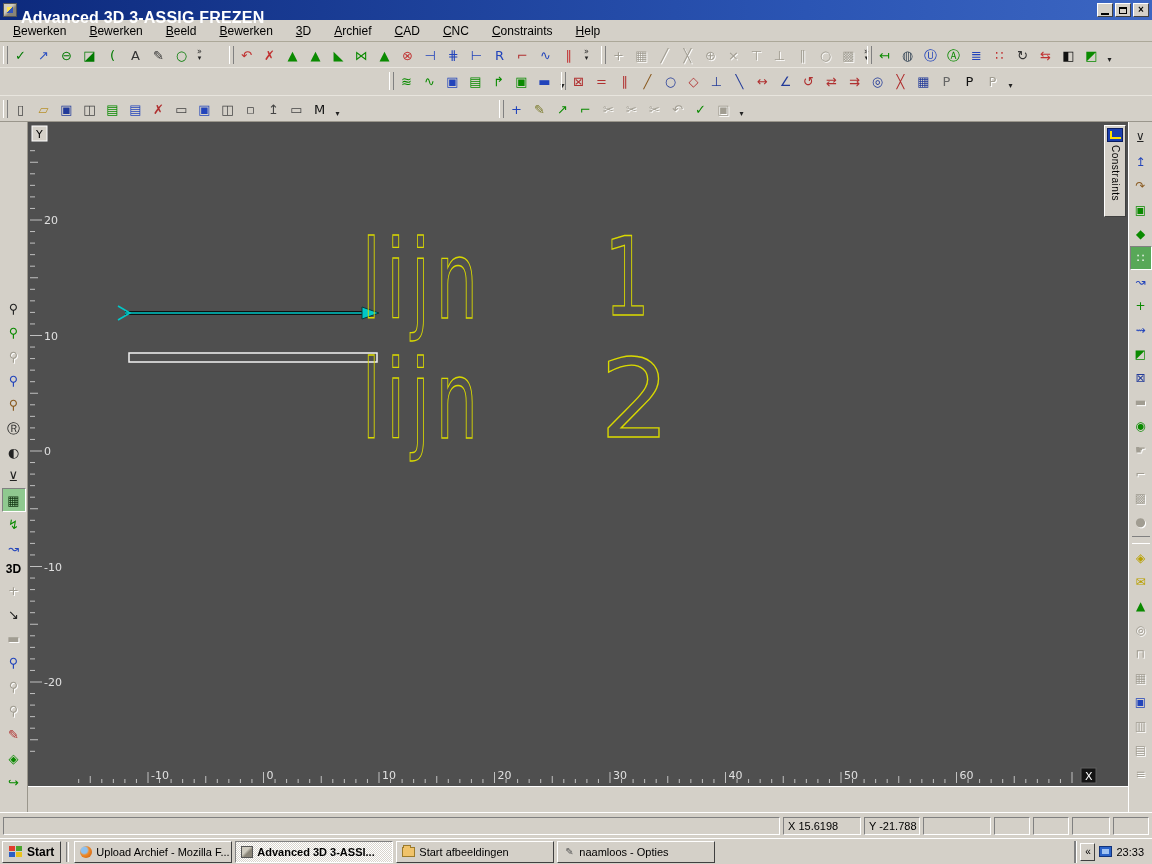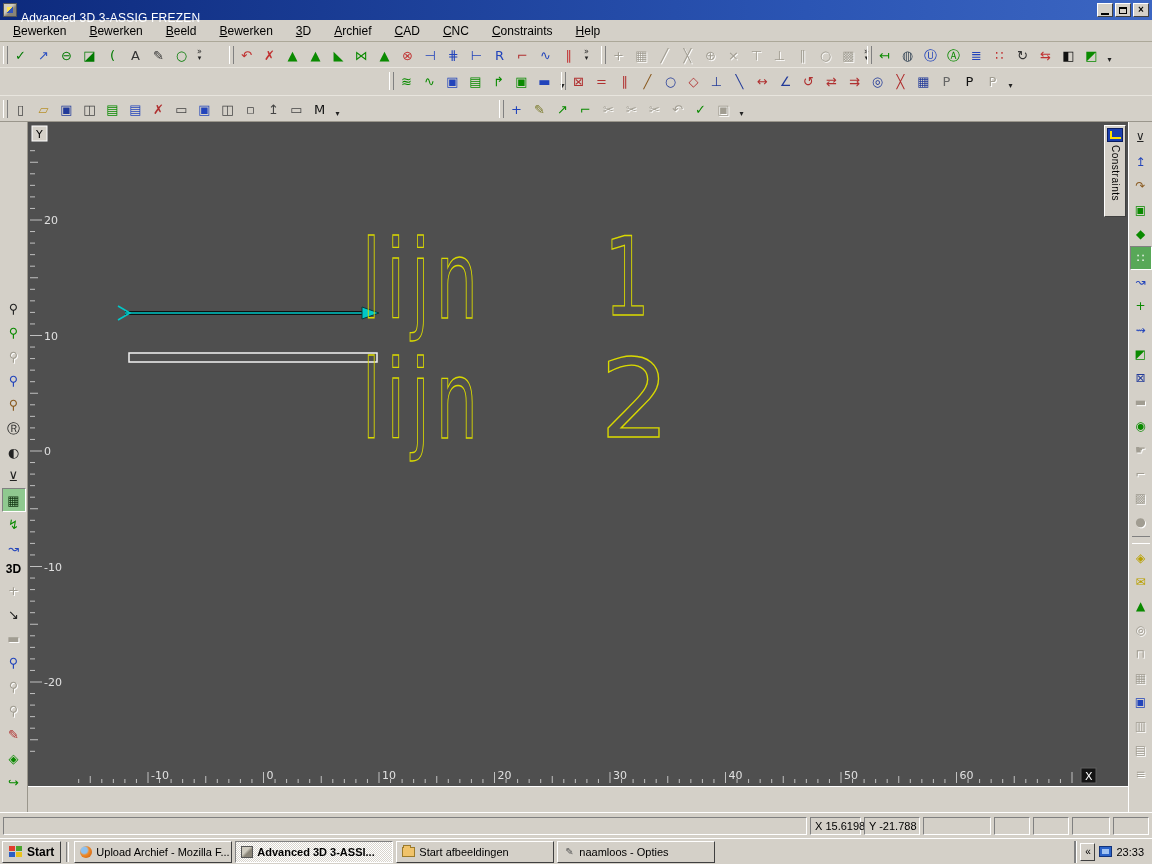--- a/index.html
+++ b/index.html
@@ -3,21 +3,21 @@
 <meta charset="utf-8">
 <style>
   * { box-sizing: border-box; margin: 0; padding: 0; }
   html,body { width:1152px; height:864px; overflow:hidden; }
   body { font-family:"Liberation Sans", sans-serif; font-size:11px; background:#d4d0c8; color:#000; }
 
   
   #titlebar { height:20px; background:linear-gradient(90deg,#0d2a7d,#2b55b4 70%,#3c66c2); display:flex; align-items:center; padding:0 3px; }
   #app-icon { width:14px; height:14px; margin-right:4px; background:linear-gradient(135deg,#cfcbbf 40%,#8a8578 60%); border:1px solid #555; position:relative; }
   #app-icon::after { content:""; position:absolute; left:3px; top:3px; width:6px; height:6px; background:linear-gradient(135deg,#ffe34d 50%,#3355bb 50%); }
-  #title-text { color:#fff; font-weight:normal; font-size:12px; letter-spacing:0.2px; flex:1; white-space:nowrap;margin-top:16px; }
+  #title-text { color:#fff; font-weight:bold; font-size:16px; letter-spacing:0.2px; flex:1; white-space:nowrap;margin-top:16px; }
   .tbtn { width:16px; height:14px; background:#d4d0c8; border:1px solid; border-color:#ffffff #404040 #404040 #ffffff; margin-left:2px; display:flex; align-items:center; justify-content:center; font-size:10px; font-weight:bold; line-height:1; }
   .tbtn .minbar { width:8px; height:2px; background:#000; margin-top:7px; }
   .tbtn .restbox { width:8px; height:7px; border:1px solid #000; border-top:2px solid #000; }
 
   
   #menubar { height:22px; display:flex; align-items:center; padding-left:8px; border-bottom:1px solid #aca899; }
   .menu-item { display:inline-block; padding:3px 5px; margin-right:13px; font-size:12px; cursor:default; }
   .menu-item::first-letter { text-decoration:underline; }
 
   
@@ -468,21 +468,21 @@
     </div>
 
   <div id="constraints-panel">
     <span id="constraints-icon"></span>
     <span id="constraints-label">Constraints</span>
   </div>
 </div>
 
 <div id="statusbar">
   <span class="sb grow"></span>
-  <span class="sb" style="width:51px">X 15.6198</span>
+  <span class="sb" style="width:78px">X 15.6198</span>
   <span class="sb" style="width:56px">Y -21.788</span>
   <span class="sb" style="width:68px"></span>
   <span class="sb" style="width:36px"></span>
   <span class="sb" style="width:36px"></span>
   <span class="sb" style="width:38px"></span>
   <span class="sb" style="width:36px"></span>
 </div>
 
 <div id="taskbar">
   <button id="start-button">

